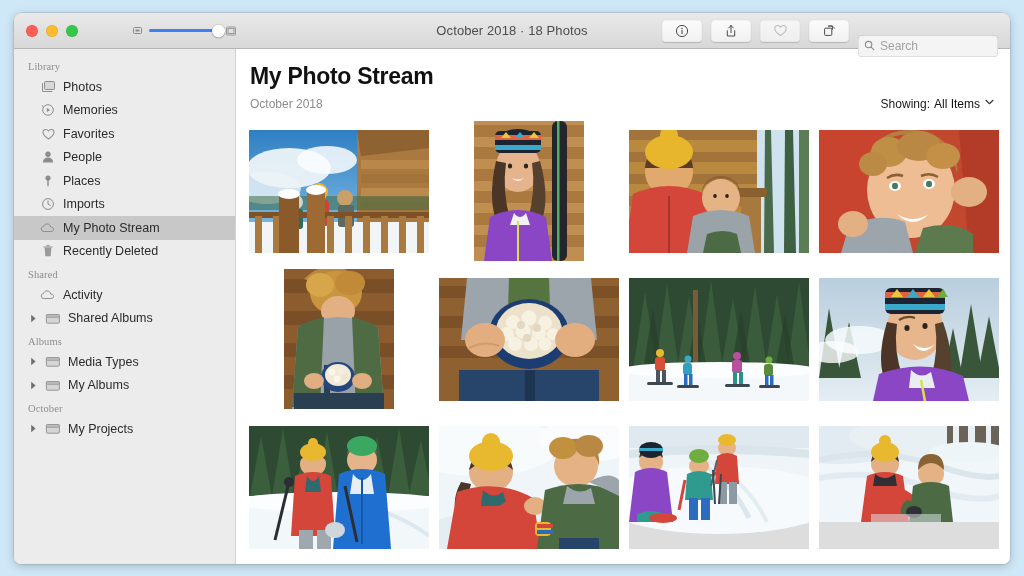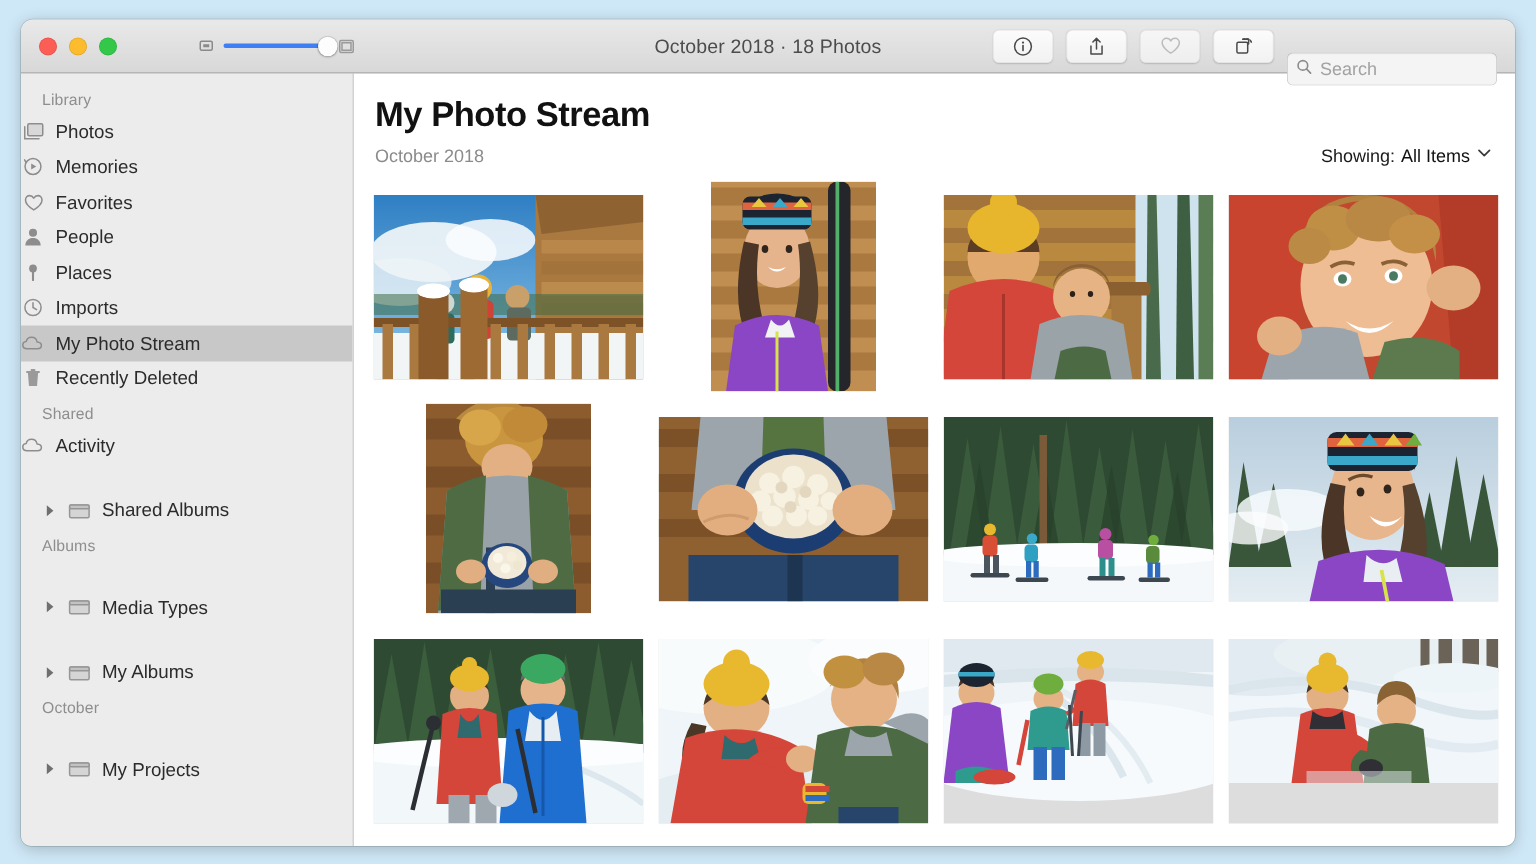--- a/index.html
+++ b/index.html
@@ -131,31 +131,33 @@
     background: #ececec;
     border-right: 1px solid #d2d2d2;
     padding-top: 6px;
     overflow: hidden;
   }
   .sb-section {
     font-size: 10.5px;
     color: #8e8e8e;
     padding: 6px 0 3px 14px;
     letter-spacing: 0.1px;
+    font-family: Liberation Serif, serif;
   }
   .sb-item {
     display: flex;
     align-items: center;
     height: 23.5px;
+    padding-left: 26px;
     gap: 7px;
     font-size: 12.5px;
     color: #2b2b2b;
     position: relative;
   }
-  .sb-item.indent { padding-left: 14px; margin-top: 20px; }
+  .sb-item.indent { padding-left: 14px; }
   .sb-item.selected { background: #c8c8c8; }
   .sb-icon { width: 16px; display: flex; align-items: center; justify-content: center; color: #868686; }
   .disclose {
     width: 10px;
     display: flex; align-items: center; justify-content: center;
     color: #6f6f6f;
     font-size: 8px;
   }
 
   

